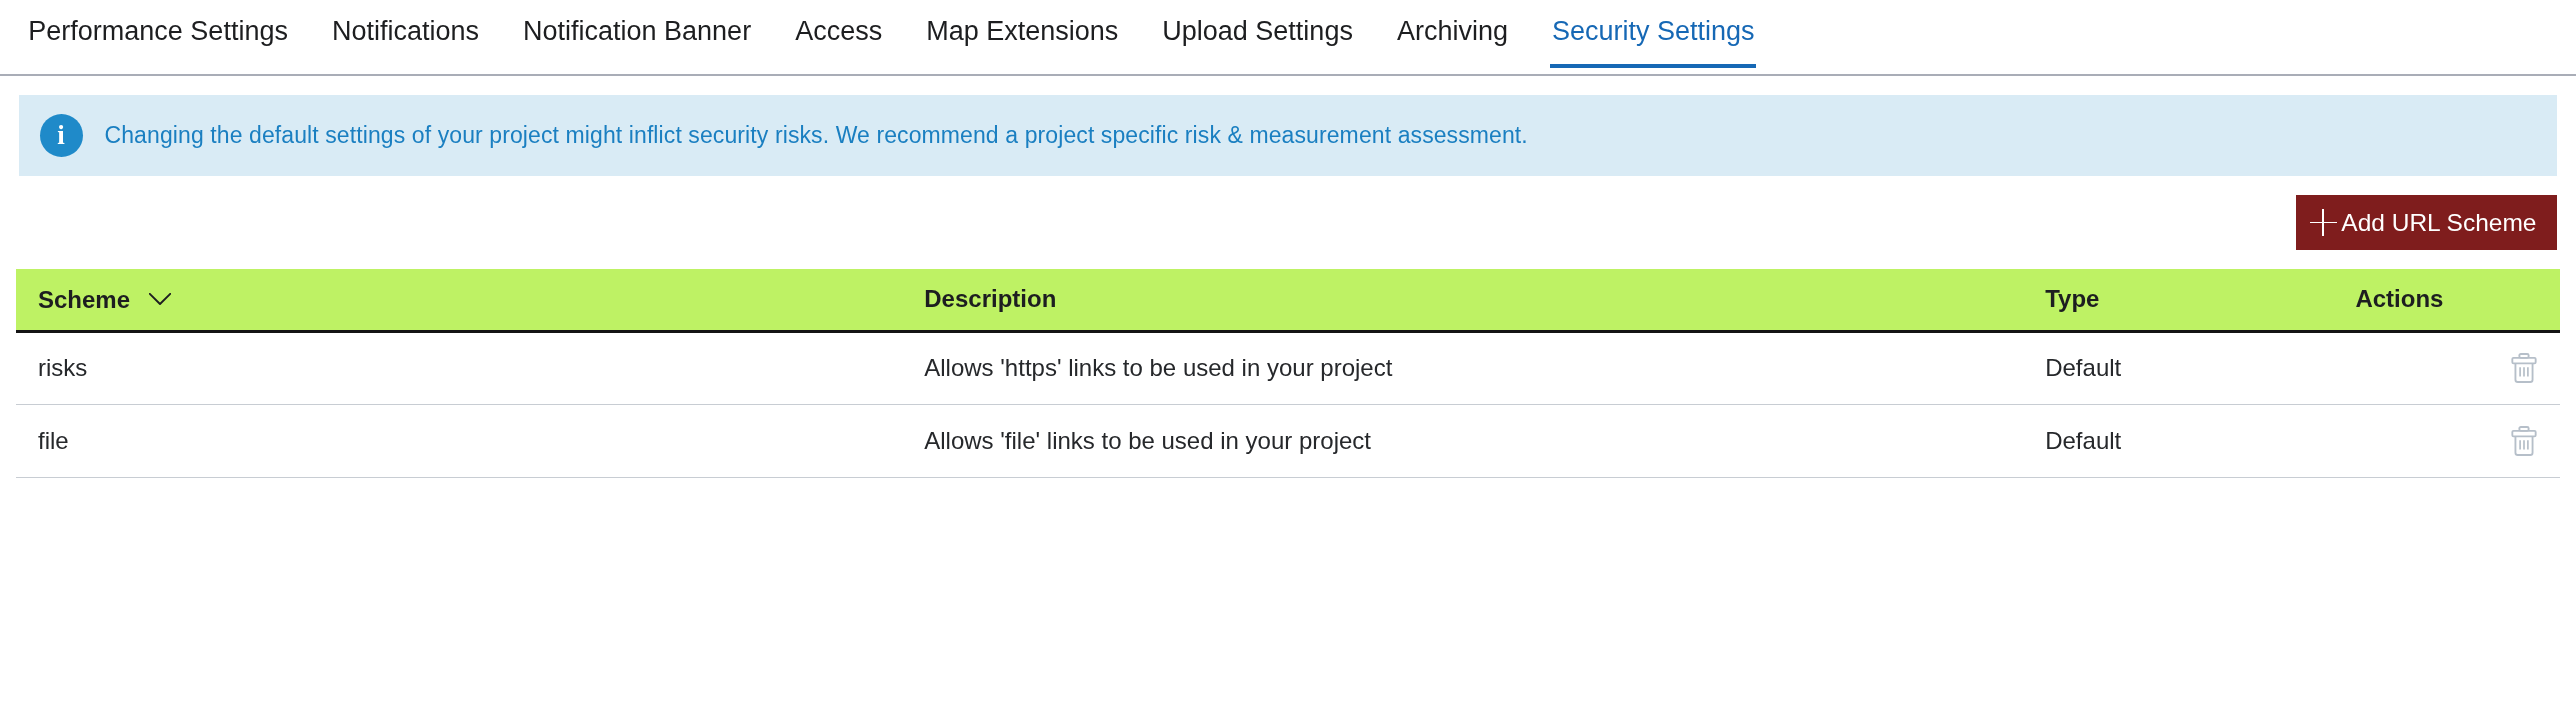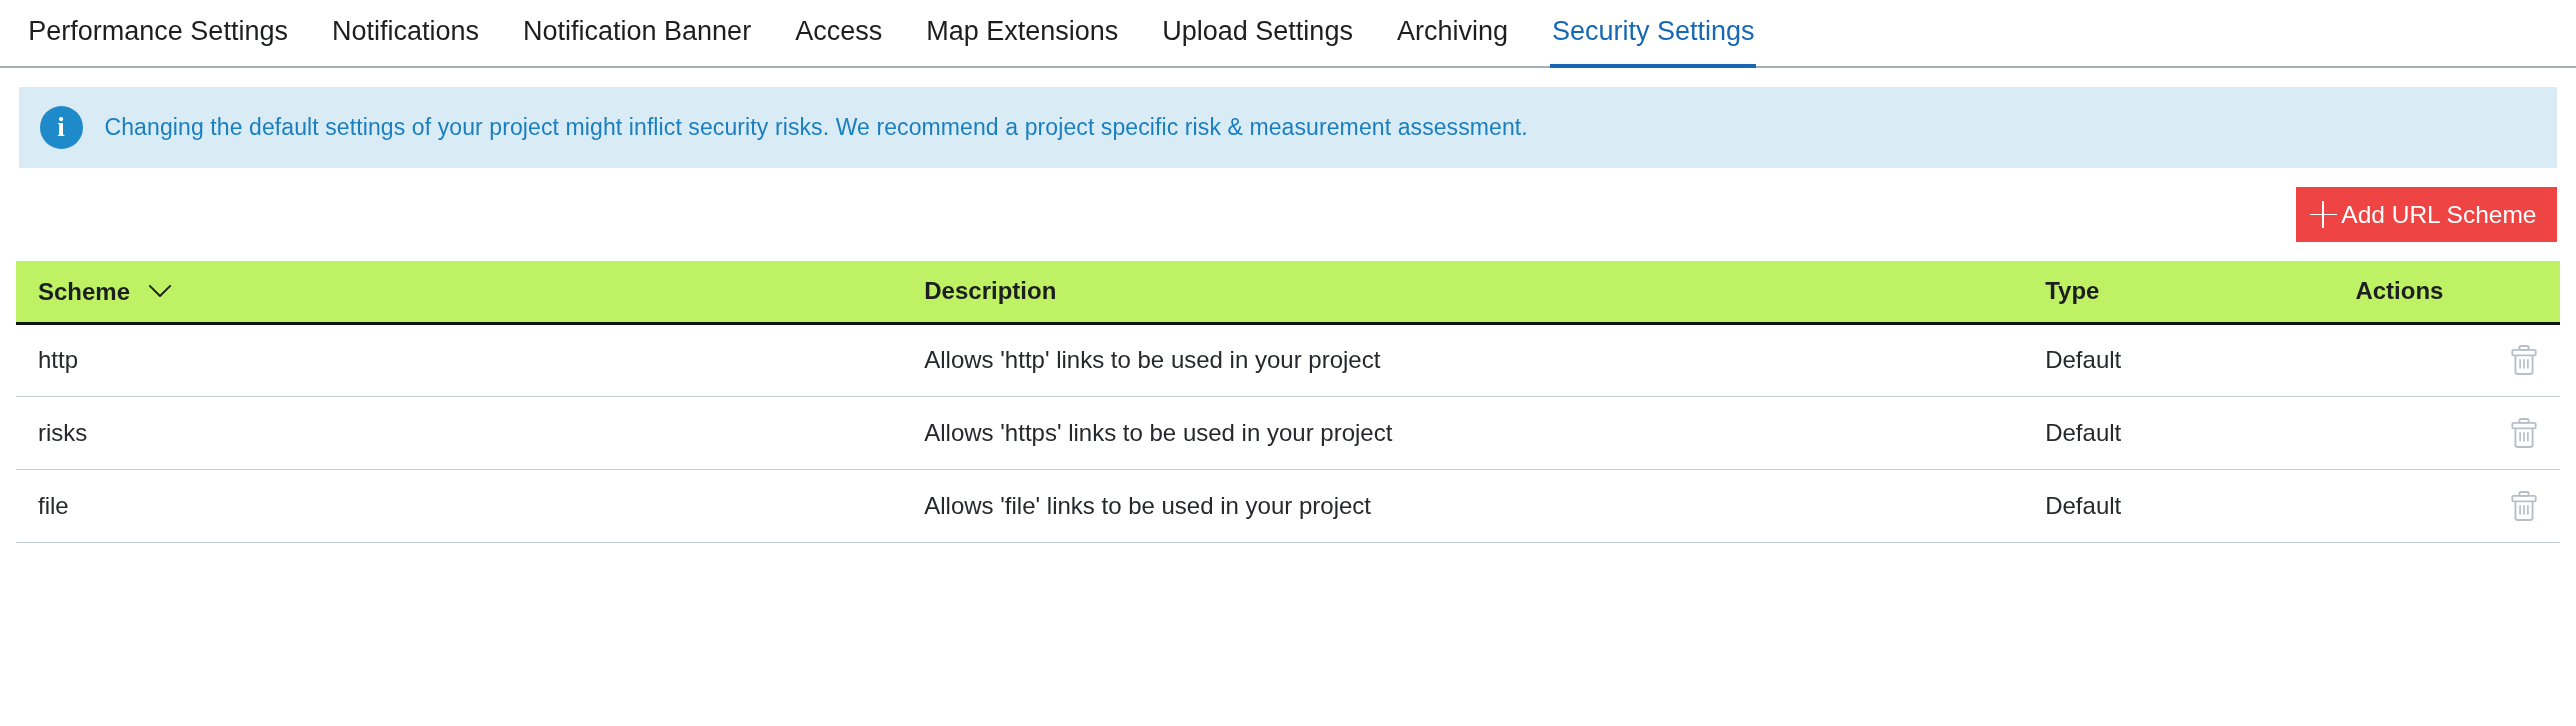--- a/index.html
+++ b/index.html
@@ -9,21 +9,21 @@
     width: 2576px;
     height: 726px;
     background: #ffffff;
     font-family: "Liberation Sans", sans-serif;
     -webkit-font-smoothing: antialiased;
   }
 
   
   #tab-bar {
     position: relative;
-    height: 68px;
+    height: 76px;
     background: #ffffff;
     display: flex;
     align-items: flex-start;
     padding-left: 6.3px;
   }
   #tab-bar::after {
     content: "";
     position: absolute;
     left: 0; right: 0; bottom: 0;
     height: 2.4px;
@@ -85,21 +85,21 @@
 
   
   #action-bar {
     height: 93px;
     display: flex;
     align-items: center;
     justify-content: flex-end;
     padding-right: 19px;
   }
   #add-url-scheme-button {
-    background: #ef4444;
+    background: #7f1d1d;
     color: #ffffff;
     border: none;
     height: 55px;
     padding: 0 20.5px 0 14px;
     font-size: 24.5px;
     display: inline-flex;
     align-items: center;
     cursor: pointer;
     font-family: "Liberation Sans", sans-serif;
     border-radius: 0;
@@ -223,39 +223,20 @@
       </th>
       <th class="col-type">
         <span>Type</span>
       </th>
       <th class="col-actions">
         <span>Actions</span>
       </th>
     </tr>
   </thead>
   <tbody>
-    <tr>
-      <td>http</td>
-      <td>Allows 'http' links to be used in your project</td>
-      <td>Default</td>
-      <td class="cell-actions">
-        <button class="delete-button">
-          <span>
-            <svg width="28" height="32" viewBox="0 0 36 40" aria-hidden="true">
-              <rect x="12" y="2" width="12" height="5" rx="2" fill="none" stroke="#b6bfc9" stroke-width="2.4"></rect>
-              <rect x="3" y="7" width="30" height="7" rx="1.5" fill="none" stroke="#b6bfc9" stroke-width="2.4"></rect>
-              <path d="M7 14 L7 35 Q7 38 10 38 L26 38 Q29 38 29 35 L29 14" fill="none" stroke="#b6bfc9" stroke-width="2.4"></path>
-              <line x1="13" y1="19" x2="13" y2="31" stroke="#b6bfc9" stroke-width="2.2"></line>
-              <line x1="18" y1="19" x2="18" y2="31" stroke="#b6bfc9" stroke-width="2.2"></line>
-              <line x1="23" y1="19" x2="23" y2="31" stroke="#b6bfc9" stroke-width="2.2"></line>
-            </svg>
-          </span>
-        </button>
-      </td>
-    </tr>
     <tr>
       <td>risks</td>
       <td>Allows 'https' links to be used in your project</td>
       <td>Default</td>
       <td class="cell-actions">
         <button class="delete-button">
           <span>
             <svg width="28" height="32" viewBox="0 0 36 40" aria-hidden="true">
               <rect x="12" y="2" width="12" height="5" rx="2" fill="none" stroke="#b6bfc9" stroke-width="2.4"></rect>
               <rect x="3" y="7" width="30" height="7" rx="1.5" fill="none" stroke="#b6bfc9" stroke-width="2.4"></rect>

